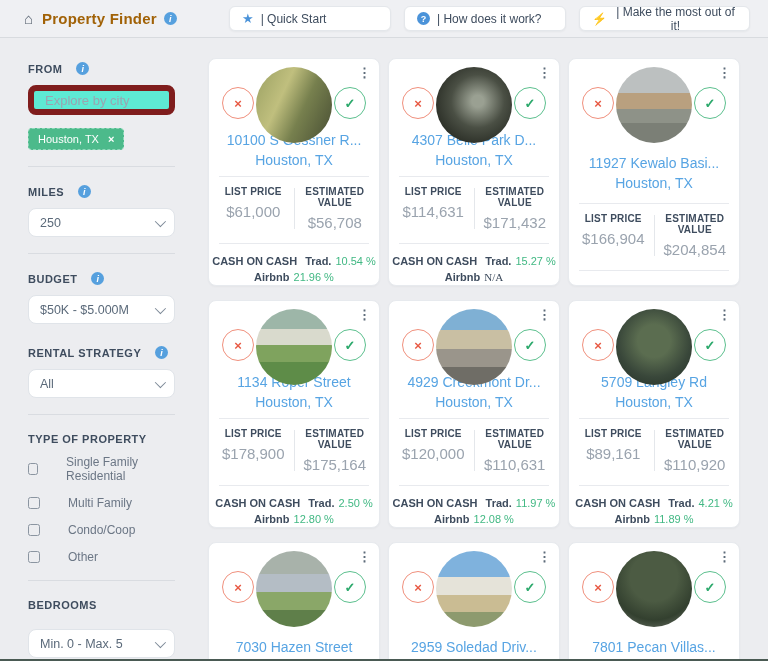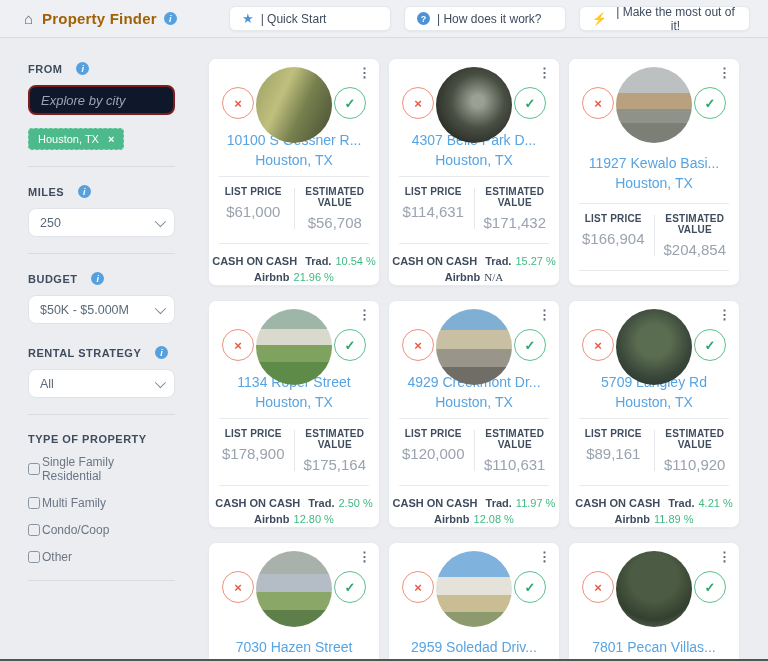--- a/index.html
+++ b/index.html
@@ -29,36 +29,36 @@
   .bolt-icon { color:#4b93d9; font-size:12px; line-height:1; }
 
   
   .content { display:flex; height:623px; }
   .sidebar { flex:0 0 205px; padding:24px 30px 0 28px; }
   .main { flex:1; padding:20px 28px 0 3px; }
 
   
   .sec-label { font-size:11px; font-weight:700; letter-spacing:.5px; color:#3e4c5e;
                display:flex; align-items:center; gap:7px; margin-bottom:10px; }
-  .text-input { width:100%; height:30px; background:#0f172a; border:2px solid #7f1d1d;
+  .text-input { width:100%; height:30px; background:#5eead4; border:6px solid #7f1d1d;
                 border-radius:8px; padding:0 11px; font-size:13px; color:#5b6a7a;
-                font-family:"Liberation Sans", sans-serif;font-style:italic; }
+                font-family:"Liberation Sans", sans-serif; }
   .text-input::placeholder { color:#9aa5b1; }
   .tag { display:inline-flex; align-items:center; gap:9px; margin-top:13px;
          background:#4cba8b; border:1px dashed #8fd8ba; color:#fff; font-size:11px;
          border-radius:4px; padding:4px 9px; cursor:pointer; }
   .tag-x { font-weight:700; font-size:11px; line-height:1; }
   .divider-h { border:0; border-top:1px solid #d9dce1; margin:16px 0 18px; }
   .select { display:flex; align-items:center; justify-content:space-between; width:100%;
             height:29px; background:#fff; border:1px solid #e0e4e9; border-radius:8px;
             padding:0 11px; font-size:12.5px; color:#5b6a7a; cursor:pointer; }
   .chevron-down-icon { width:8px; height:8px; border-right:1.6px solid #7d8997;
             border-bottom:1.6px solid #7d8997; transform:rotate(45deg) translateY(-2px); }
   .sec { margin-bottom:16px; }
-  .check-row { display:flex; align-items:center; gap:2px; margin-bottom:13px; cursor:pointer; }
+  .check-row { display:flex; align-items:center; gap:28px; margin-bottom:13px; cursor:pointer; }
   .checkbox { width:12px; height:12px; border:1.5px solid #8b95a1; border-radius:2.5px; background:transparent; }
   .check-label { font-size:12px; color:#6b7685; }
 
   
   .grid { display:grid; grid-template-columns:repeat(3,172px); grid-auto-rows:228px;
           column-gap:8px; row-gap:14px; }
   .card { background:#fff; border:1px solid #e7eaee; border-radius:8px;
           box-shadow:0 1px 2px rgba(40,50,60,.04); overflow:hidden;
           display:flex; flex-direction:column; }
   .card-top { position:relative; height:92px; }
@@ -190,20 +190,29 @@
           <span class="checkbox"></span>
           <span class="check-label">Condo/Coop</span>
         </div>
         <div class="check-row">
           <span class="checkbox"></span>
           <span class="check-label">Other</span>
         </div>
       </div>
       <hr class="divider-h" style="margin-top:8px;">
 
+      <div class="sec">
+        <div class="sec-label">
+          <span>BEDROOMS</span>
+        </div>
+        <div class="select" style="margin-top:18px;">
+          <span>Min. 0 - Max. 5</span>
+          <span class="chevron-down-icon"></span>
+        </div>
+      </div>
 
     </div>
 
     <div class="main">
       <div class="grid">
 
         <div class="card">
           <div class="card-top">
             <button class="kebab-btn">⋮</button>
             <button class="circle-btn reject">

